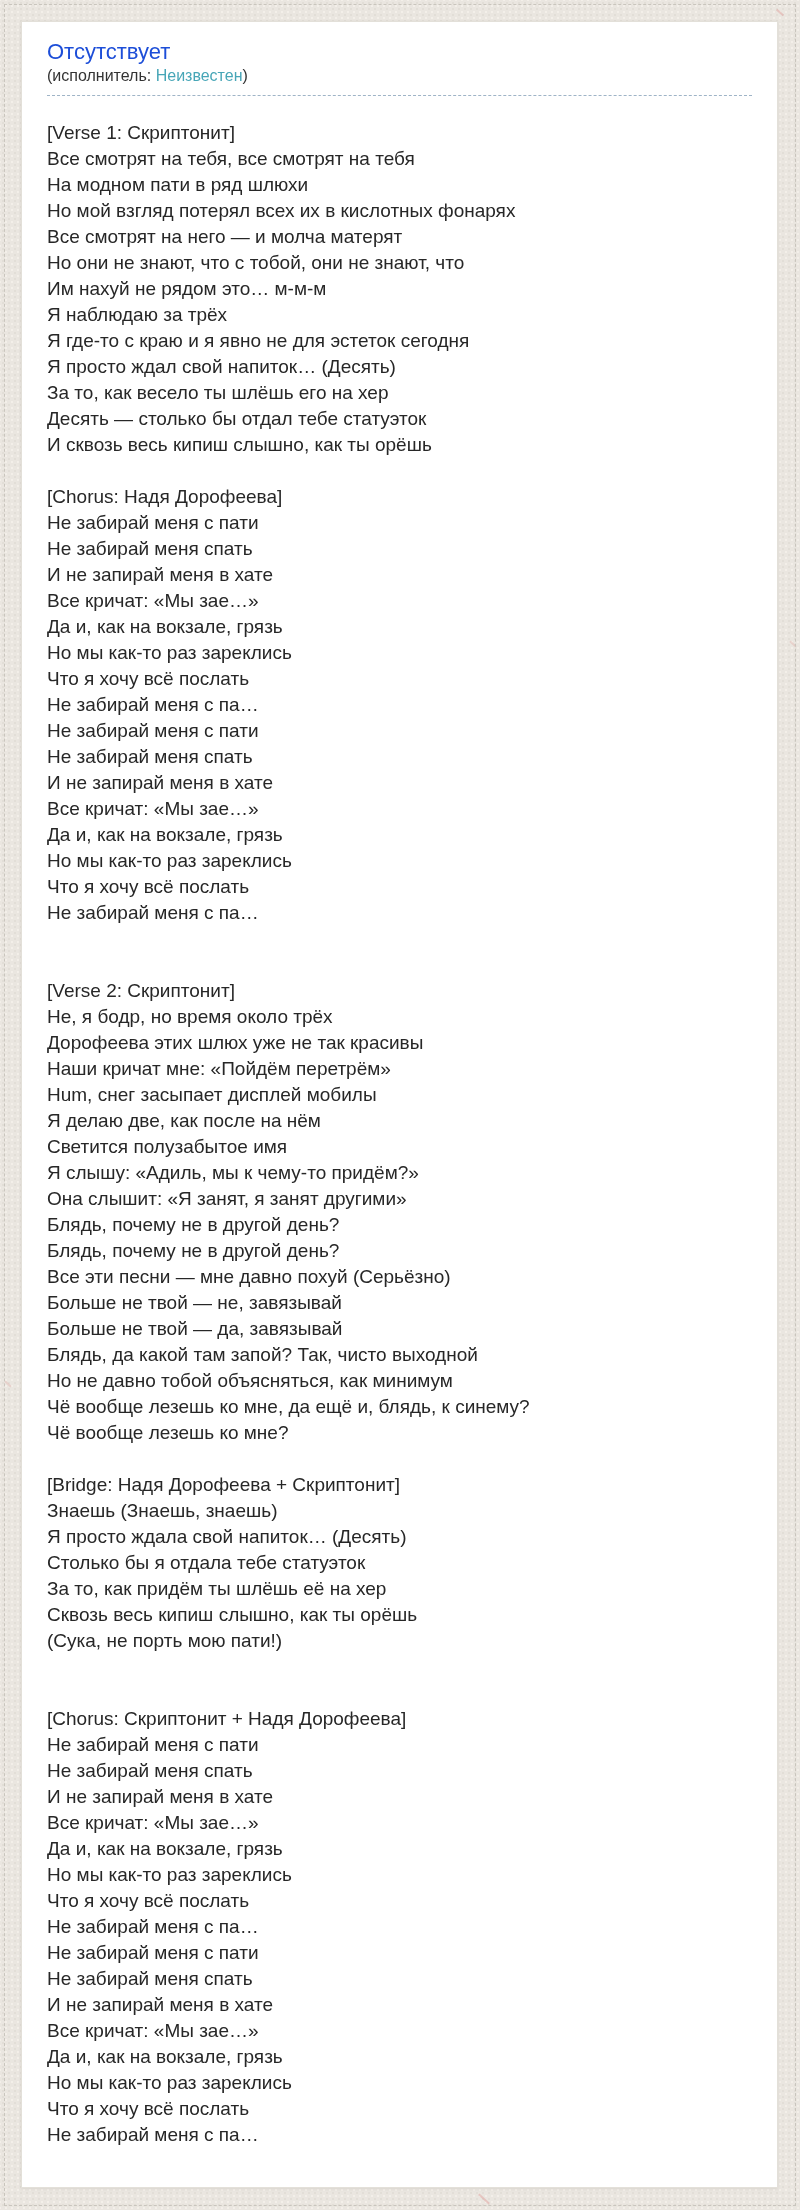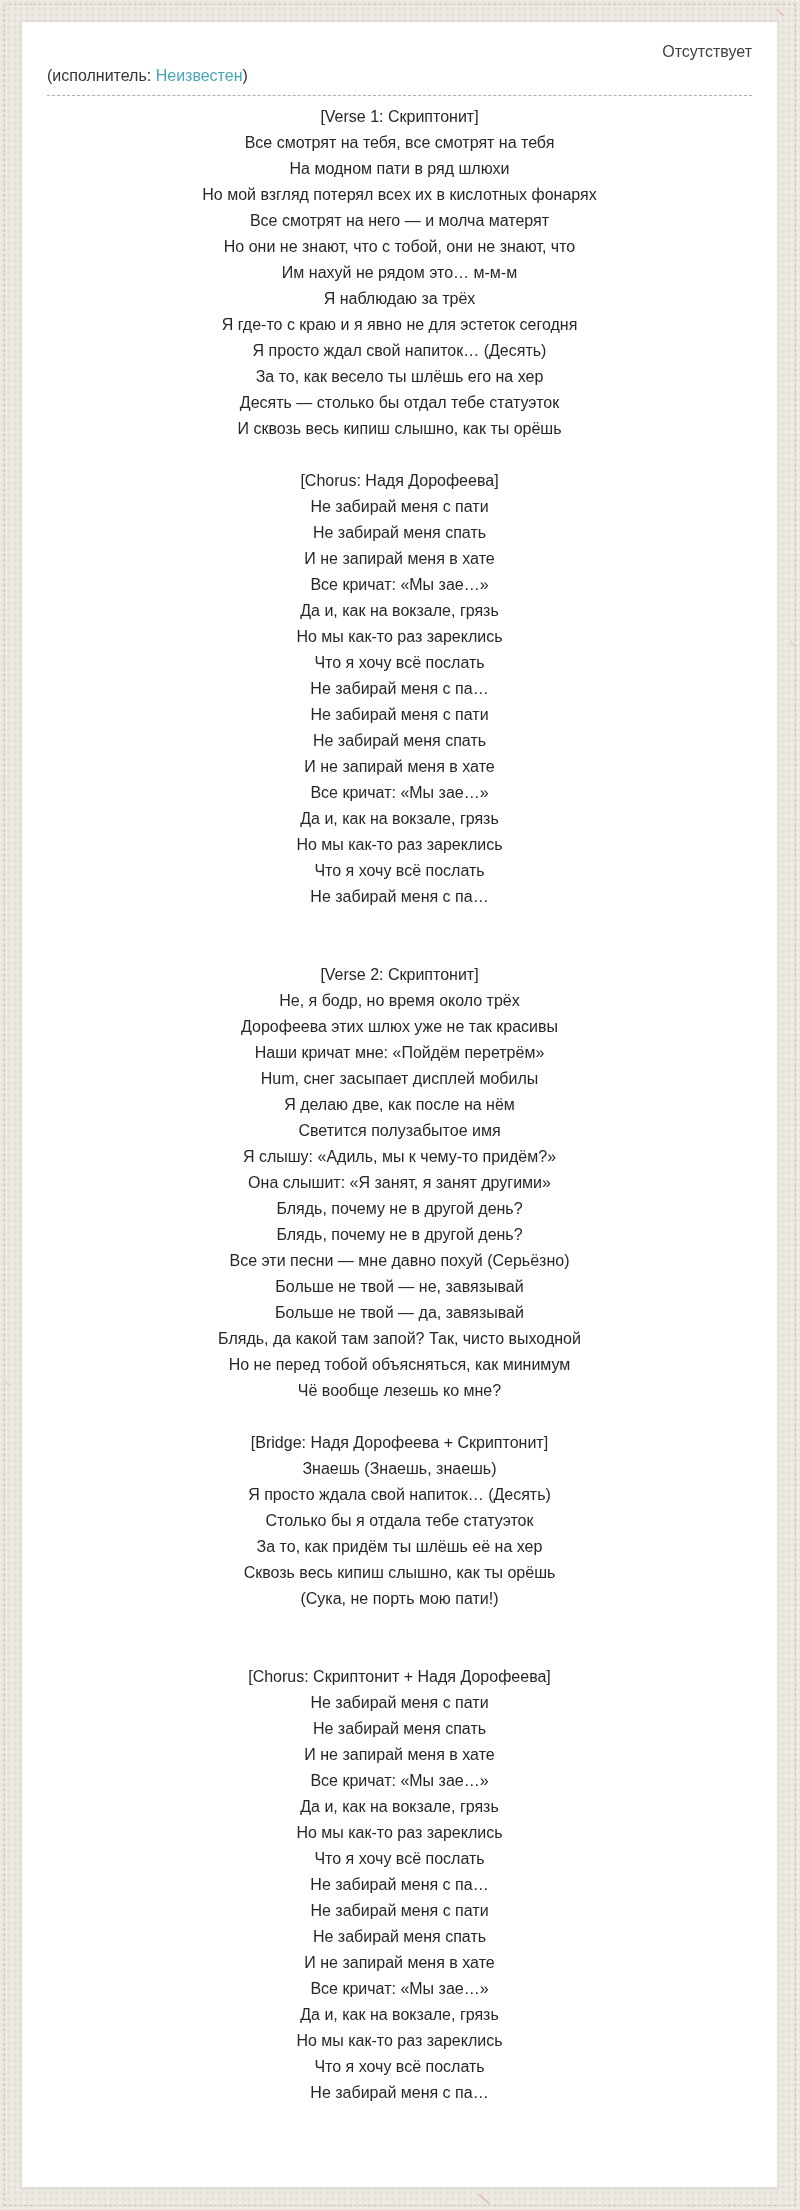--- a/index.html
+++ b/index.html
@@ -51,44 +51,42 @@
     box-shadow: 0 1px 3px rgba(90,85,75,0.12);
     padding: 17px 25px 0 25px;
     z-index: 1;
   }
   .song-header {
     border-bottom: 1px dashed #9fb4c7;
     padding-bottom: 9px;
   }
   .song-title {
     margin: 0;
-    font-size: 16px;
+    font-size: 22px;
     line-height: 26px;
     font-weight: normal;
-    color: #404040;
-    text-align: right;
+    color: #1d4ed8;
   }
   .artist-line {
     font-size: 16px;
     line-height: 20px;
     color: #333333;
     margin-top: 1px;
   }
   .artist-link {
     color: #47a6b7;
     text-decoration: none;
     cursor: pointer;
     text-align: center;
   }
   .lyrics {
-    margin-top: 8px;
-    font-size: 16px;
+    margin-top: 24px;
+    font-size: 19px;
     line-height: 26px;
     color: #272727;
-    text-align: center;
   }
   .lyric-line {
     height: 26px;
     white-space: pre;
   }
   .lyric-line.empty { height: 26px; }
 </style>
 </head>
 <body>
 
@@ -146,21 +144,22 @@
       <div class="lyric-line">Я делаю две, как после на нём</div>
       <div class="lyric-line">Светится полузабытое имя</div>
       <div class="lyric-line">Я слышу: «Адиль, мы к чему-то придём?»</div>
       <div class="lyric-line">Она слышит: «Я занят, я занят другими»</div>
       <div class="lyric-line">Блядь, почему не в другой день?</div>
       <div class="lyric-line">Блядь, почему не в другой день?</div>
       <div class="lyric-line">Все эти песни — мне давно похуй (Серьёзно)</div>
       <div class="lyric-line">Больше не твой — не, завязывай</div>
       <div class="lyric-line">Больше не твой — да, завязывай</div>
       <div class="lyric-line">Блядь, да какой там запой? Так, чисто выходной</div>
-      <div class="lyric-line">Но не перед тобой объясняться, как минимум</div>
+      <div class="lyric-line">Но не давно тобой объясняться, как минимум</div>
+      <div class="lyric-line">Чё вообще лезешь ко мне, да ещё и, блядь, к синему?</div>
       <div class="lyric-line">Чё вообще лезешь ко мне?</div>
       <div class="lyric-line empty"></div>
       <div class="lyric-line">[Bridge: Надя Дорофеева + Скриптонит]</div>
       <div class="lyric-line">Знаешь (Знаешь, знаешь)</div>
       <div class="lyric-line">Я просто ждала свой напиток… (Десять)</div>
       <div class="lyric-line">Столько бы я отдала тебе статуэток</div>
       <div class="lyric-line">За то, как придём ты шлёшь её на хер</div>
       <div class="lyric-line">Сквозь весь кипиш слышно, как ты орёшь</div>
       <div class="lyric-line">(Сука, не порть мою пати!)</div>
       <div class="lyric-line empty"></div>

